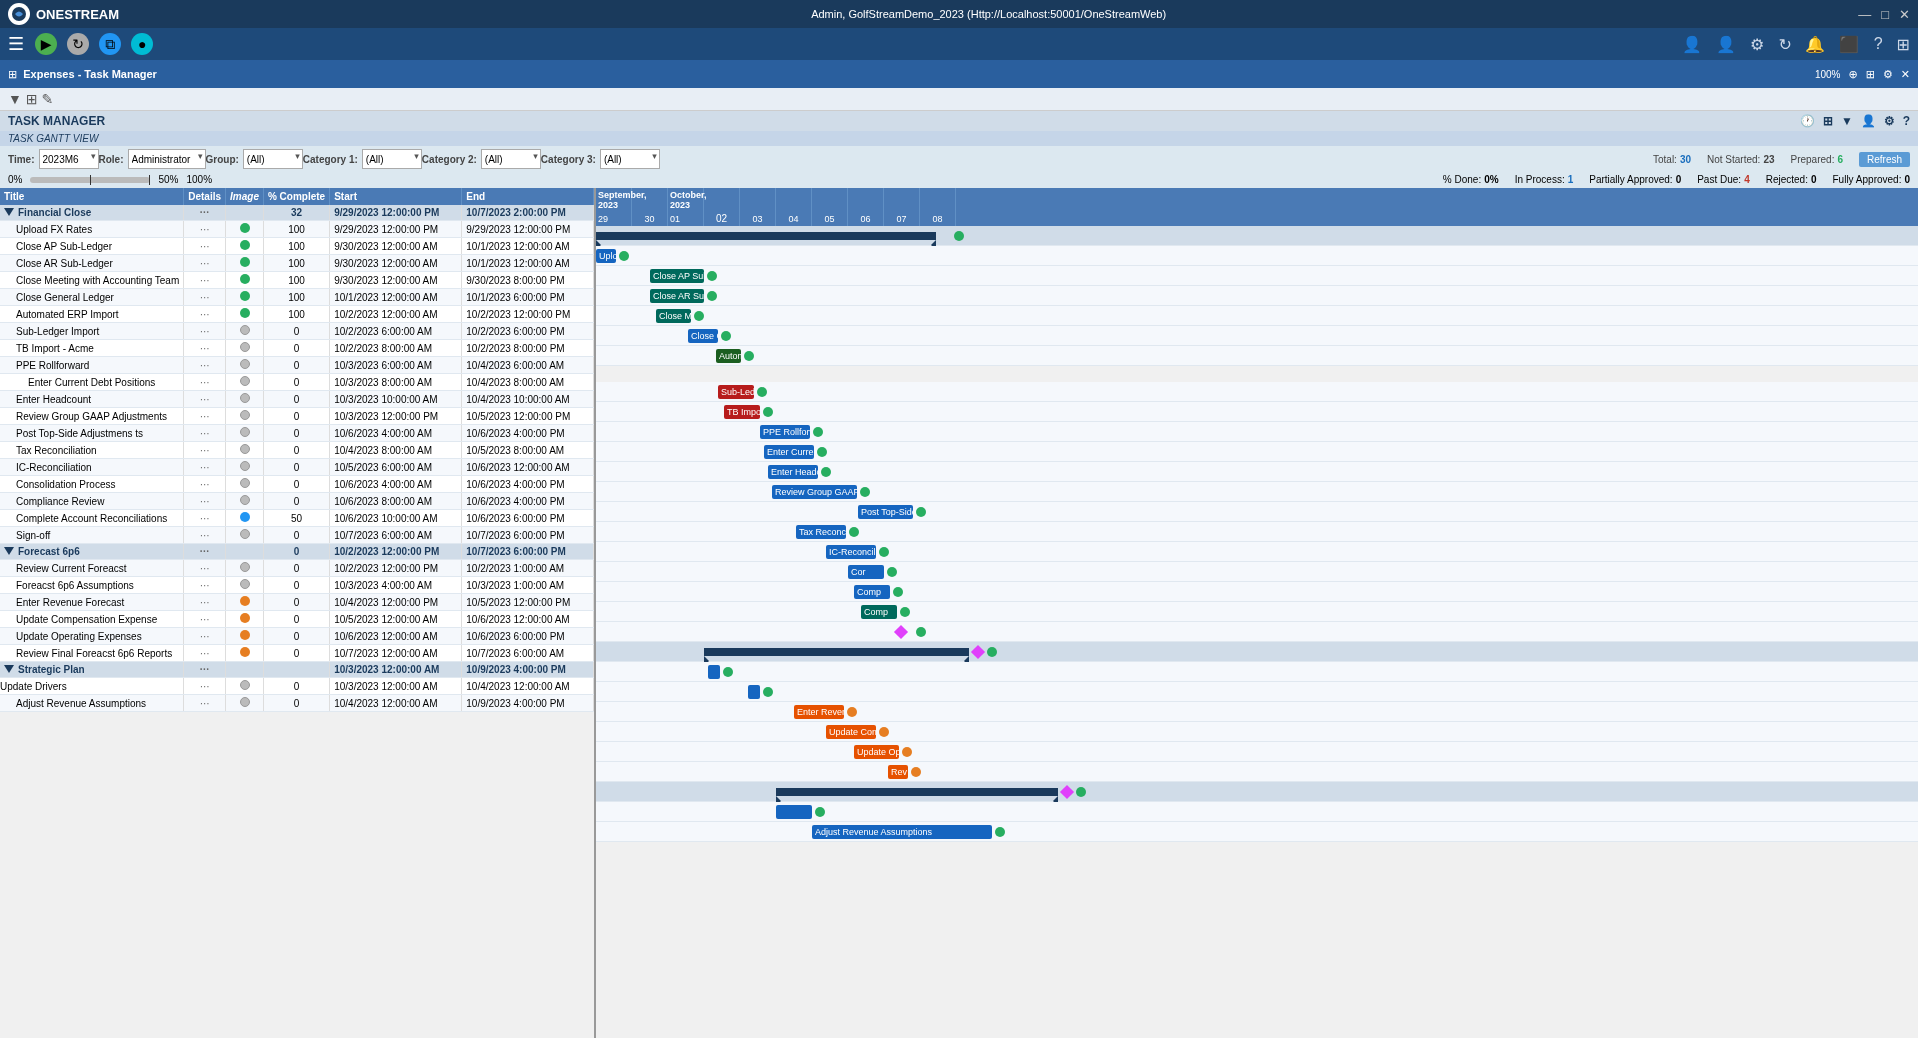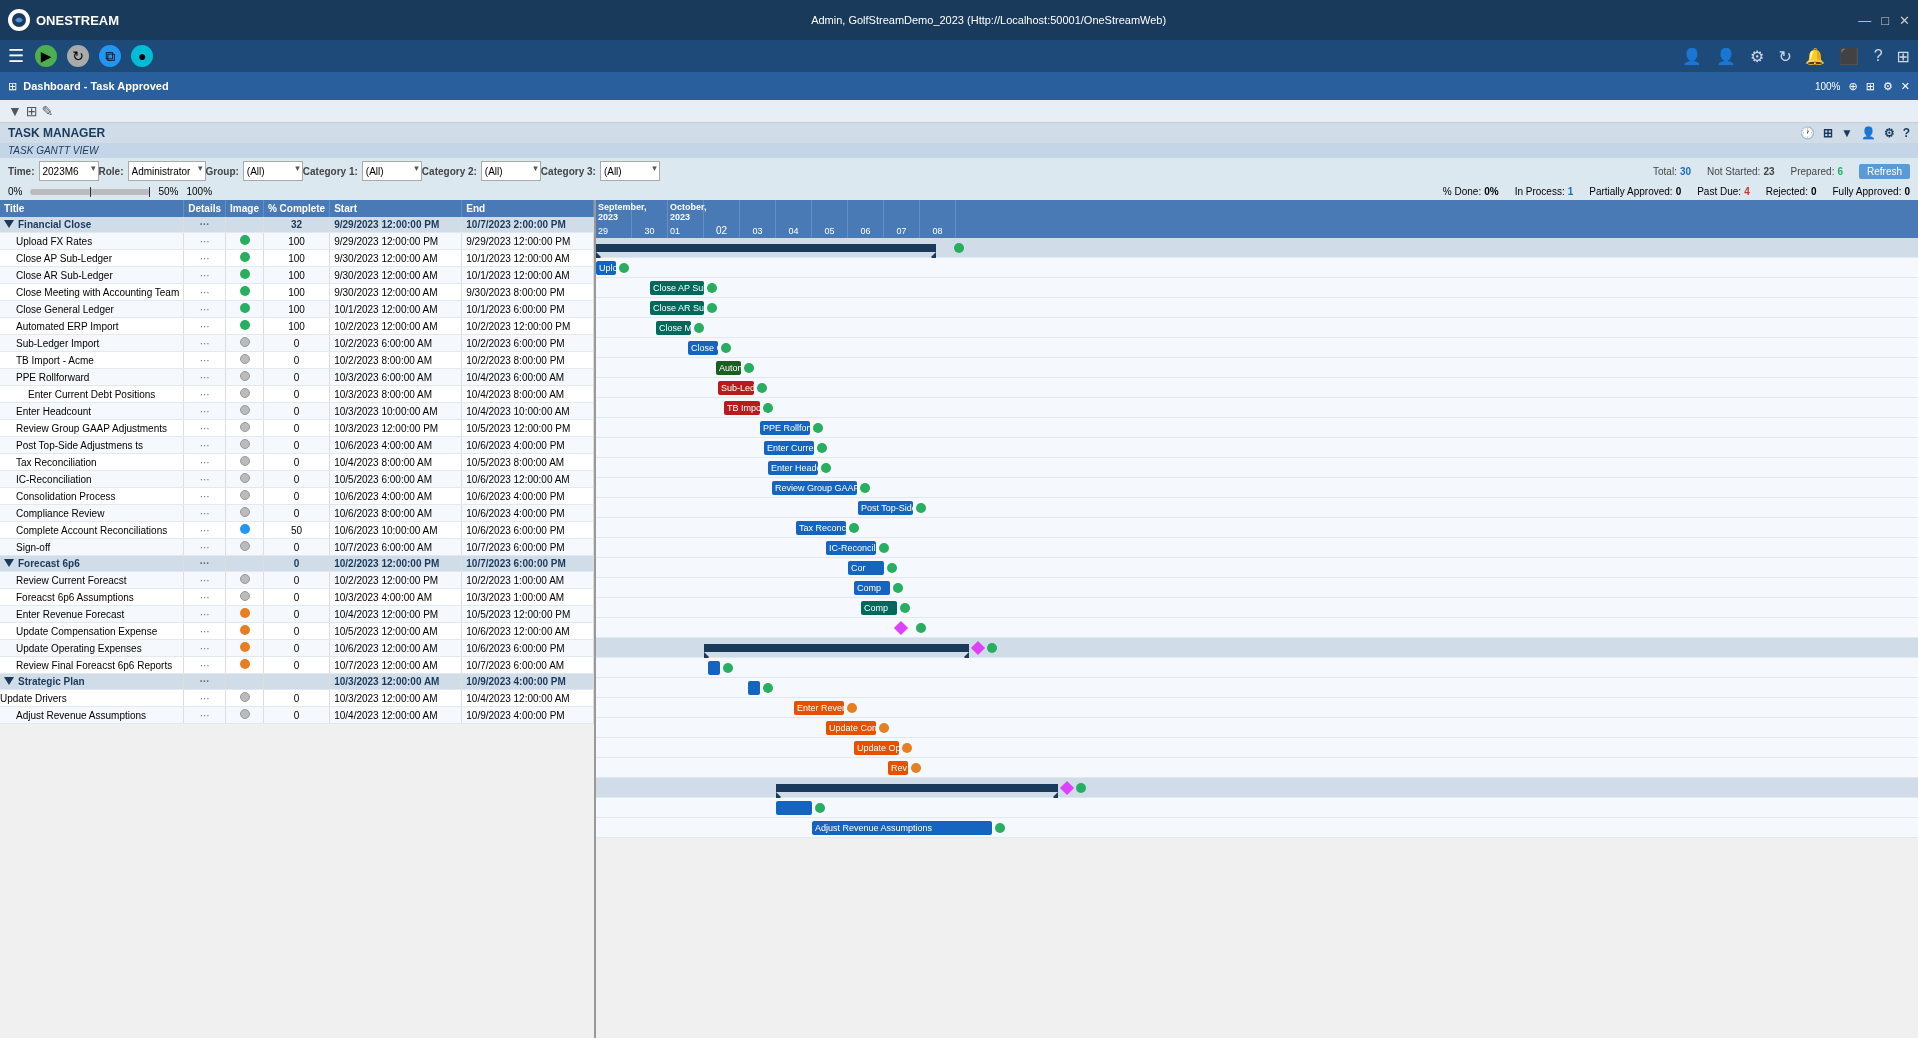--- a/index.html
+++ b/index.html
@@ -1,19 +1,19 @@
 <!DOCTYPE html>
 <html><head>
   <meta charset="utf-8">
   <style>
     * { box-sizing: border-box; margin: 0; padding: 0; }
     body { font-family: 'Segoe UI', Arial, sans-serif; font-size: 11px; background: #f0f0f0; overflow: hidden; }
 
     
-    #title-bar { background: #1a3a5c; color: white; display: flex; align-items: center; justify-content: space-between; padding: 4px 8px; height: 40px; }
+    #title-bar { background: #1a3a5c; color: white; display: flex; align-items: center; justify-content: space-between; padding: 4px 8px; height: 28px; }
     #title-bar .logo { display: flex; align-items: center; gap: 6px; font-weight: bold; font-size: 13px; }
     #title-bar .logo .os-icon { width: 22px; height: 22px; background: white; border-radius: 50%; display: flex; align-items: center; justify-content: center; }
     #title-bar .logo .os-icon svg { width: 16px; height: 16px; }
 
     
     #menu-bar { background: #1e4a7a; display: flex; align-items: center; padding: 2px 8px; height: 32px; gap: 4px; }
     .menu-icon { color: white; cursor: pointer; font-size: 18px; margin-right: 4px; }
     .toolbar-btn { background: transparent; border: none; cursor: pointer; padding: 3px; display: flex; align-items: center; justify-content: center; }
     .toolbar-btn .icon-circle { width: 22px; height: 22px; border-radius: 50%; display: flex; align-items: center; justify-content: center; font-size: 14px; }
     .btn-green { background: #4caf50; }
@@ -70,21 +70,21 @@
     table.tasks { width: 100%; border-collapse: collapse; font-size: 10px; }
     table.tasks th { background: #4a7ab5; color: white; padding: 3px 4px; text-align: left; border-right: 1px solid #6090c5; position: sticky; top: 0; z-index: 10; white-space: nowrap; }
     table.tasks td { padding: 2px 4px; border-bottom: 1px solid #e0e8f0; border-right: 1px solid #ddd; white-space: nowrap; overflow: hidden; text-overflow: ellipsis; }
     table.tasks tr:nth-child(even) { background: #f5f8fc; }
     table.tasks tr:nth-child(odd) { background: #ffffff; }
     table.tasks tr.group-row { background: #d0dce8 !important; font-weight: bold; }
     table.tasks tr.group-row td { color: #1a3a5c; }
 
     .col-title { max-width: 200px; }
     .col-details { width: 28px; text-align: center; }
-    .col-image { width: 30px; text-align: center; }
+    .col-image { width: 30px; text-align: center; font-style: italic; }
     .col-pct { width: 55px; text-align: center; }
     .col-start { width: 140px; }
     .col-end { width: 140px; }
 
     .icon-dots { color: #666; font-size: 10px; cursor: pointer; }
     .circle-green { width: 10px; height: 10px; border-radius: 50%; background: #27ae60; display: inline-block; }
     .circle-gray { width: 10px; height: 10px; border-radius: 50%; background: #bbb; border: 1px solid #999; display: inline-block; }
     .circle-blue { width: 10px; height: 10px; border-radius: 50%; background: #2196f3; display: inline-block; }
     .circle-orange { width: 10px; height: 10px; border-radius: 50%; background: #e67e22; display: inline-block; }
     .triangle-down { width: 0; height: 0; border-left: 5px solid transparent; border-right: 5px solid transparent; border-top: 8px solid #1a3a5c; display: inline-block; cursor: pointer; }
@@ -155,21 +155,21 @@
     <span class="top-icon">🔔</span>
     <span class="top-icon">⬛</span>
     <span class="top-icon">?</span>
     <span class="top-icon">⊞</span>
   </div>
 </div>
 
 <div id="dash-tabbar">
   <div style="display:flex;align-items:center;gap:6px;">
     <span>⊞</span>
-    <span class="dash-title">Dashboard - Task Approved</span>
+    <span class="dash-title">Expenses - Task Manager</span>
   </div>
   <div class="dash-controls">
     <span class="zoom-level">100%</span>
     <span>⊕</span>
     <span>⊞</span>
     <span>⚙</span>
     <span>✕</span>
   </div>
 </div>
 
@@ -624,21 +624,21 @@
               <div style="position: absolute; left: 98px; top: 5px; width: 10px; height: 10px; border-radius: 50%; background: rgb(39, 174, 96);"></div>
             </div>
             <div class="gantt-row" style="height: 20px; position: relative; border-bottom: 1px solid rgb(224, 232, 240);">
               <div class="gantt-bar bar-blue" style="left: 92px; width: 30px;">Close Genera</div>
               <div style="position: absolute; left: 125px; top: 5px; width: 10px; height: 10px; border-radius: 50%; background: rgb(39, 174, 96);"></div>
             </div>
             <div class="gantt-row" style="height: 20px; position: relative; border-bottom: 1px solid rgb(224, 232, 240); background: rgb(245, 248, 252);">
               <div class="gantt-bar bar-green" style="left: 120px; width: 25px;">Automat</div>
               <div style="position: absolute; left: 148px; top: 5px; width: 10px; height: 10px; border-radius: 50%; background: rgb(39, 174, 96);"></div>
             </div>
-            <div class="gantt-row" style="height: 20px; position: relative; border-bottom: 1px solid rgb(224, 232, 240);">
+            <div class="gantt-row" style="height: 20px; position: relative; border-bottom: 1px solid rgb(224, 232, 240); margin-top: 16px;">
               <div class="gantt-bar bar-red" style="left: 122px; width: 36px;">Sub-Led</div>
               <div style="position: absolute; left: 161px; top: 5px; width: 10px; height: 10px; border-radius: 50%; background: rgb(39, 174, 96);"></div>
             </div>
             <div class="gantt-row" style="height: 20px; position: relative; border-bottom: 1px solid rgb(224, 232, 240); background: rgb(245, 248, 252);">
               <div class="gantt-bar bar-red" style="left: 128px; width: 36px;">TB Impo</div>
               <div style="position: absolute; left: 167px; top: 5px; width: 10px; height: 10px; border-radius: 50%; background: rgb(39, 174, 96);"></div>
             </div>
             <div class="gantt-row" style="height: 20px; position: relative; border-bottom: 1px solid rgb(224, 232, 240);">
               <div class="gantt-bar bar-blue" style="left: 164px; width: 50px;">PPE Rollforward</div>
               <div style="position: absolute; left: 217px; top: 5px; width: 10px; height: 10px; border-radius: 50%; background: rgb(39, 174, 96);"></div>

